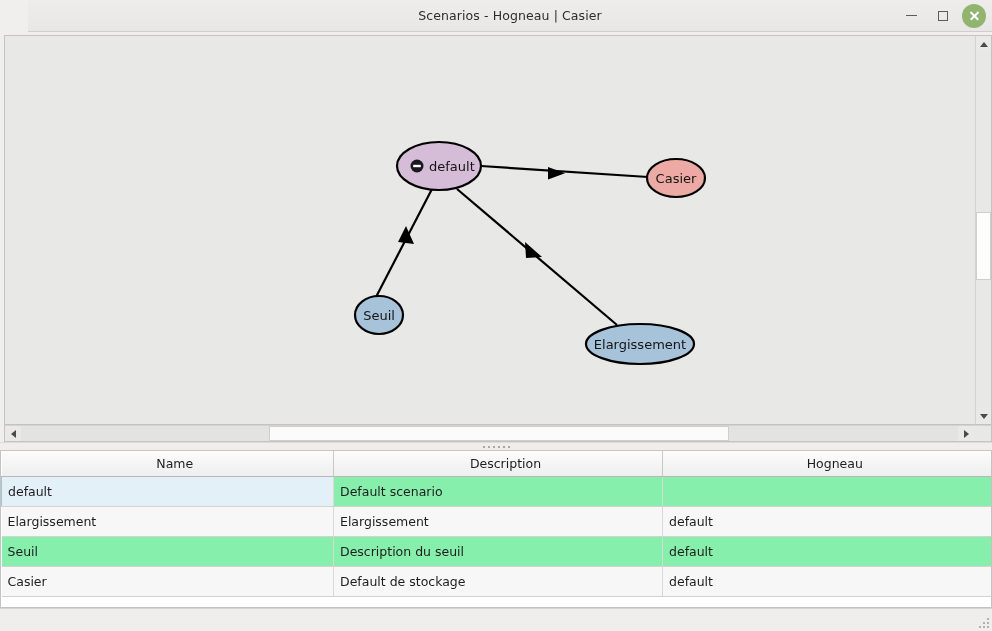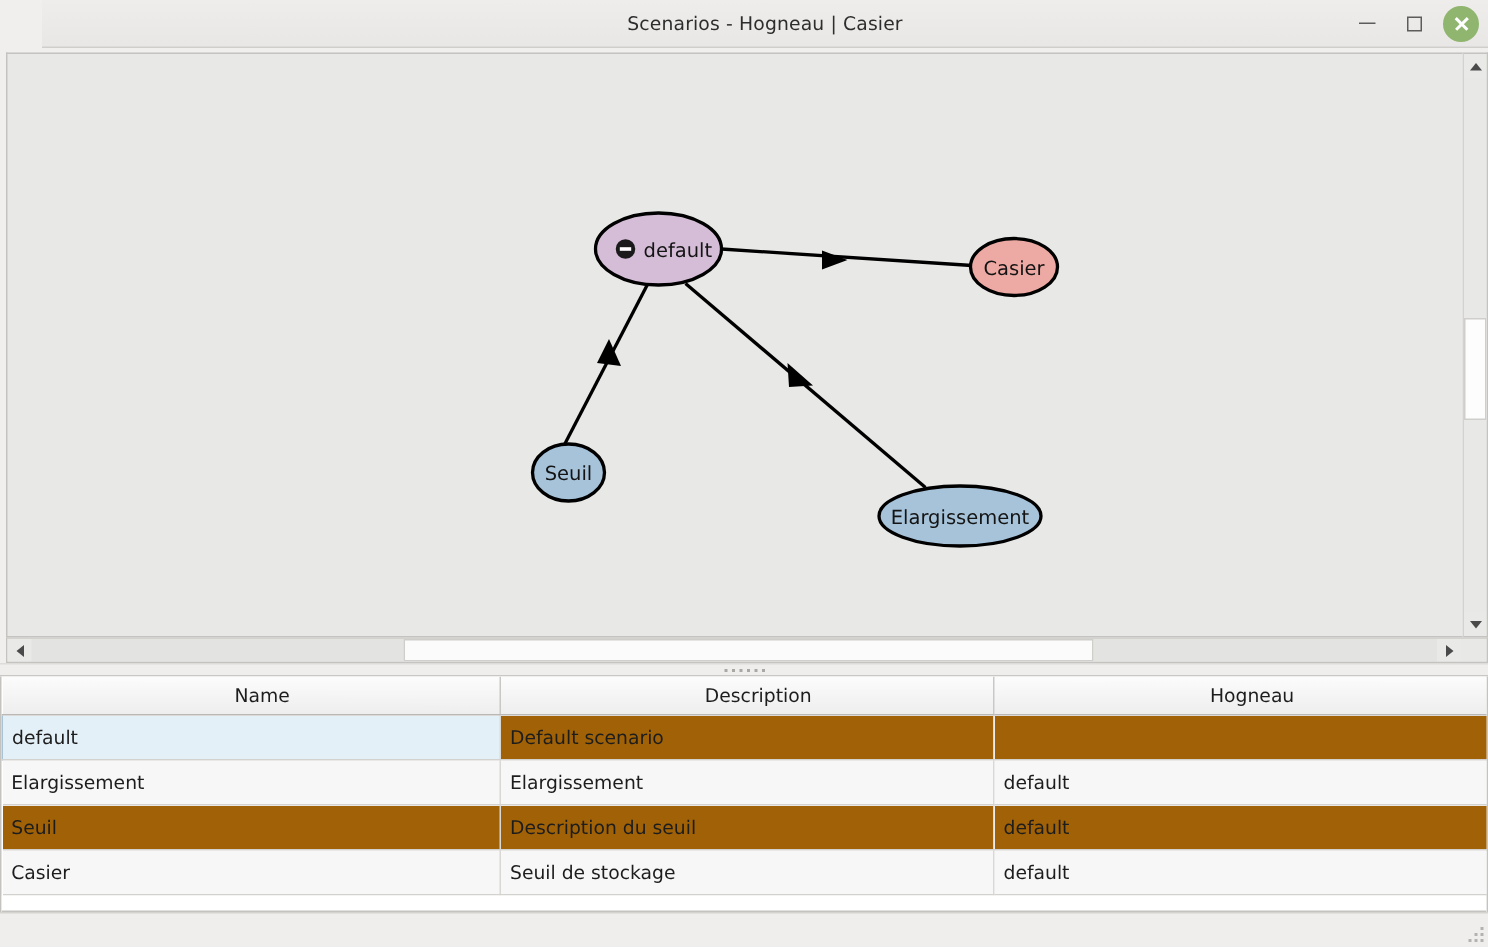--- a/index.html
+++ b/index.html
@@ -270,21 +270,21 @@
   table.grid td {
     height: 29px;
     border-right: 1px solid #d9d8d5;
     border-bottom: 1px solid #d3d2cf;
     padding: 0 6px;
     white-space: nowrap;
     overflow: hidden;
     text-overflow: ellipsis;
   }
   table.grid td:last-child { border-right: none; }
-  tr.row-odd  td { background: #a16207; }
+  tr.row-odd  td { background: #86efac; }
   tr.row-even td { background: #f7f7f7; }
   td.selected {
     background: #e4f0f8 !important;
     border: 1px solid #a9c3d6;
     box-sizing: border-box;
   }
   .table-filler {
     flex: 1;
     background: #ffffff;
     border-bottom: 1px solid #c4c3c0;
@@ -446,21 +446,21 @@
           <td>Elargissement</td>
           <td>default</td>
         </tr>
         <tr class="row-odd">
           <td>Seuil</td>
           <td>Description du seuil</td>
           <td>default</td>
         </tr>
         <tr class="row-even">
           <td>Casier</td>
-          <td>Seuil de stockage</td>
+          <td>Default de stockage</td>
           <td>default</td>
         </tr>
       </tbody>
     </table>
     <div class="table-filler"></div>
   </div>
 
   <div class="statusbar">
     <span></span>
     <span class="resize-grip">

